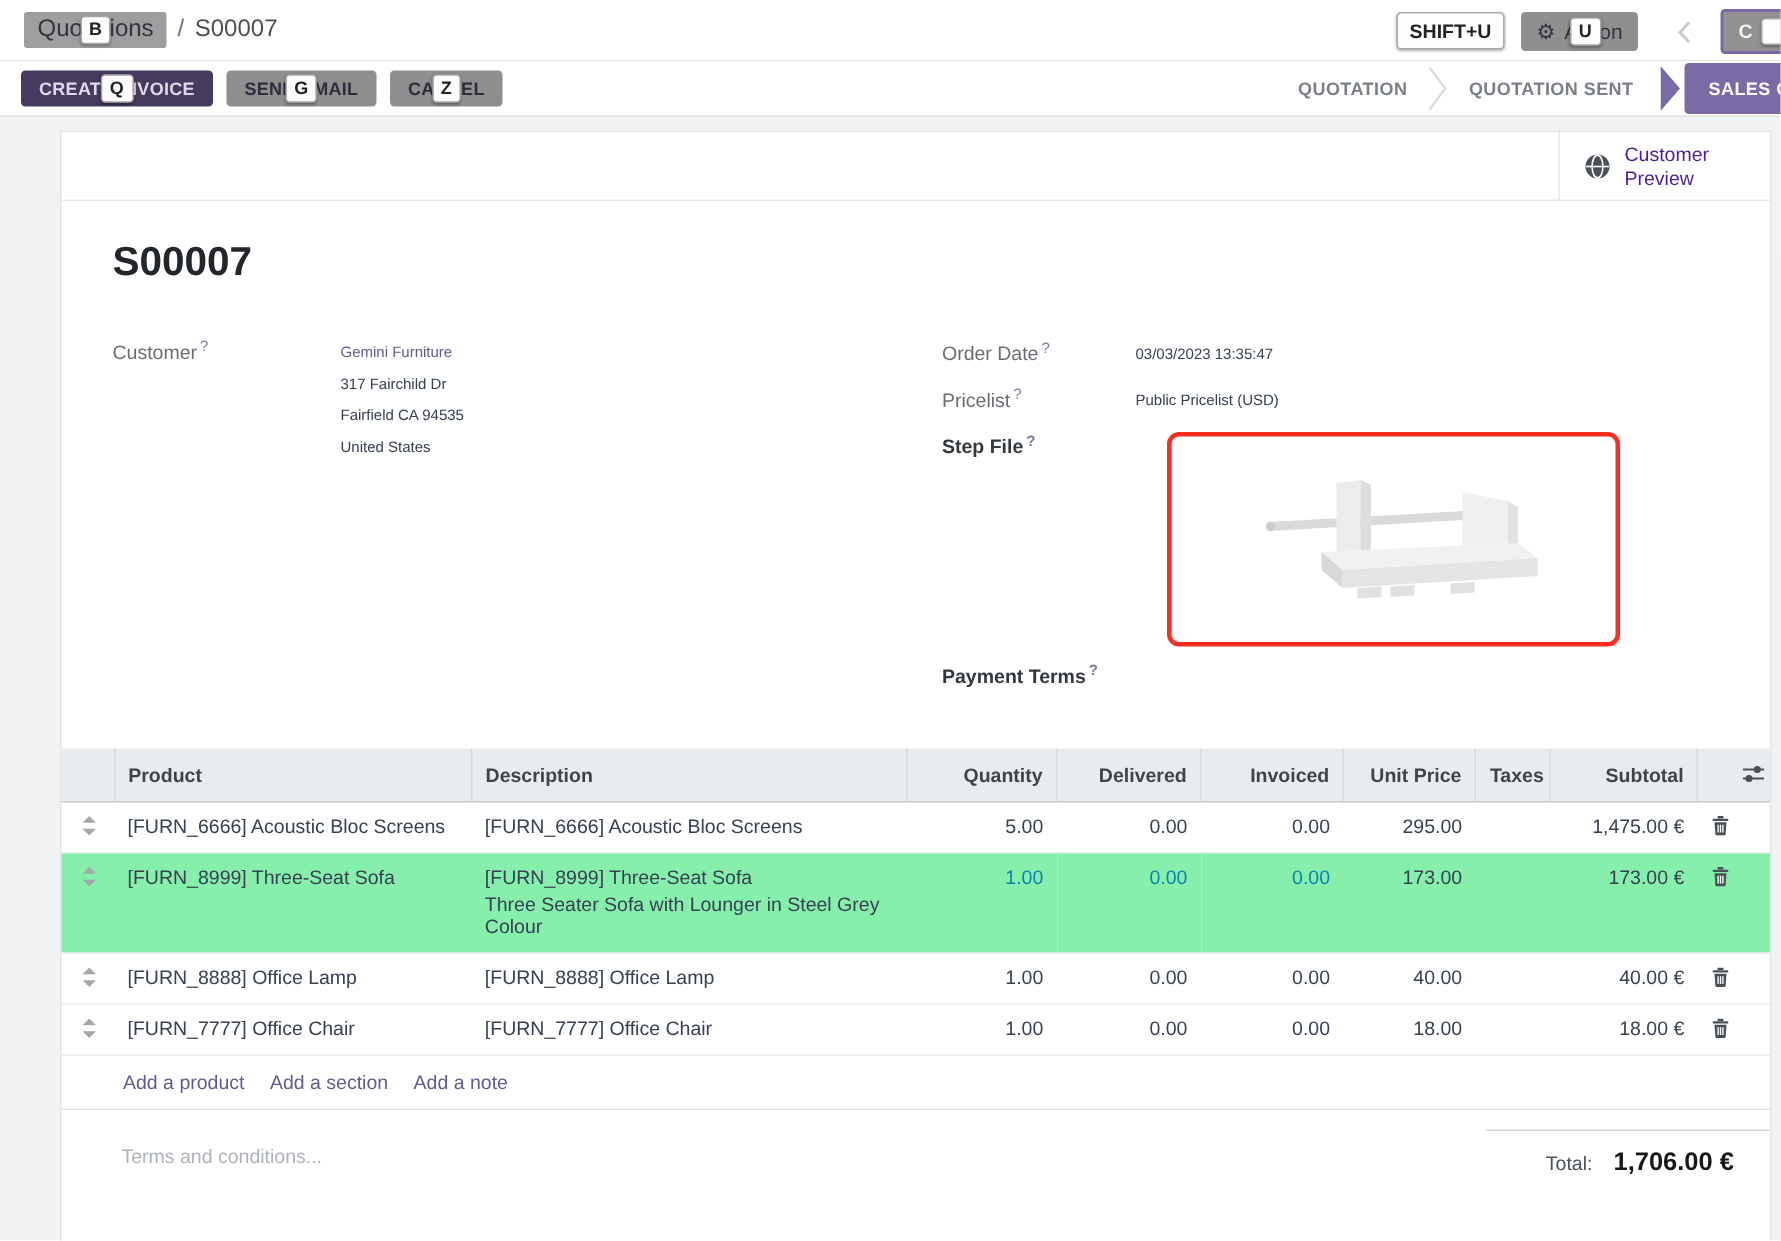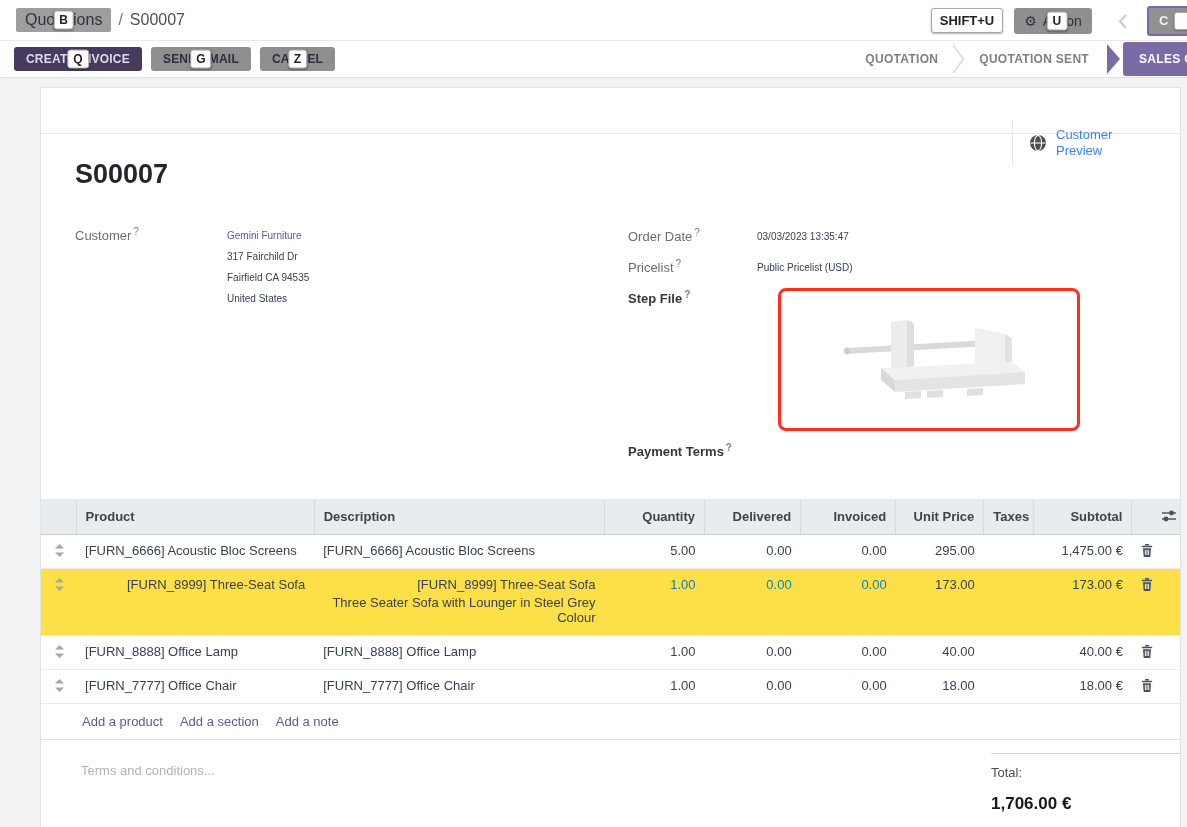--- a/index.html
+++ b/index.html
@@ -40,23 +40,23 @@
           letter-spacing:.3px; color:#7b8087; white-space:nowrap; }
   .step-sep { margin:0 -4px; }
   .step-arrow { margin-right:2px; }
   .step-active { background:#7a6ba6; color:#fff; border-radius:3px; height:34px; padding:0 16px; }
 
   
   .page { position:relative; height:749px; background:#f1f2f4; }
   .card { position:absolute; left:40px; top:9px; width:1141px; height:1000px; background:#fff;
           border:1px solid #e2e3e5; }
   .card-top { position:relative; height:46px; border-bottom:1px solid #e6e8ea; }
-  .preview-box { position:absolute; right:0; top:0; height:46px; width:168px; border-left:1px solid #e6e8ea;
+  .preview-box { position:absolute; right:0; top:0; height:46px; width:141px; border-left:1px solid #e6e8ea;
                  display:flex; align-items:center; gap:9px; padding-left:16px; font-size:13px;
-                 color:#3b82f6; line-height:16px; cursor:pointer;margin-top:32px; }
+                 color:#4c1d95; line-height:16px; cursor:pointer; }
 
   .sheet-title { margin:25px 0 0 34px; font-size:27px; font-weight:bold; color:#23272b; }
 
   .fields { position:relative; height:309px; }
   .fgroup-left { position:absolute; left:34px; top:35px; }
   .fgroup-right { position:absolute; left:587px; top:36px; }
   .frow { display:flex; margin-bottom:10px; }
   .flabel { width:152px; font-size:13px; color:#696e73; padding-top:1px; }
   .flabel-r { width:129px; }
   .flabel b, .flabel-strong { color:#33383d; font-weight:bold; }
@@ -75,32 +75,32 @@
                 border-radius:4px 4px 0 0; }
 
   
   table.olines { width:1139px; border-collapse:collapse; table-layout:fixed; font-size:13px; }
   .olines th { background:#e9ecef; height:35px; font-weight:bold; color:#3f4449; text-align:left;
                padding:0 9px; border-right:1px solid #d7dadd; border-bottom:1px solid #c9ccd0; }
   .olines th.num, .olines td.num { text-align:right; }
   .olines th:last-child, .olines th.c-trash { border-right:none; }
   .olines td { padding:8px 9px 7px; vertical-align:top; border-bottom:1px solid #ececec; color:#374151; }
   .olines td.c-handle { padding:9px 0 0 14px; }
-  .olines tr.row-hl td { background:#fde047;text-align:right; }
+  .olines tr.row-hl td { background:#86efac; }
   .olines tr.row-hl td.hl-num { color:#0c80b5; }
   .olines td.c-desc div { margin-bottom:3px; }
   .c-trash-cell { padding-right:2px !important; }
   .addrow { display:flex; gap:17px; padding:10px 0 10px 41px; border-bottom:1px solid #dee2e6; }
   .addrow a { font-size:13px; color:#65588f; text-decoration:none; cursor:pointer; }
 
   
   .sheet-footer { position:relative; height:80px; }
   .terms { position:absolute; left:40px; top:23px; font-size:13px; color:#aeb3b9; }
   .total-block { position:absolute; right:0; top:13px; width:189px; border-top:1px solid #cfd3d7;
-                 padding:11px 24px 0 0; display:flex; justify-content:flex-end; align-items:baseline; gap:14px;flex-direction:column; }
+                 padding:11px 24px 0 0; display:flex; justify-content:flex-end; align-items:baseline; gap:14px; }
   .total-label { font-size:13px; color:#495057; }
   .total-value { font-size:17px; font-weight:bold; color:#16191c; }
 
   svg { display:block; }
 </style>
 </head>
 <body>
 
 <div class="topbar">
   <div style="display:flex;align-items:center;">

